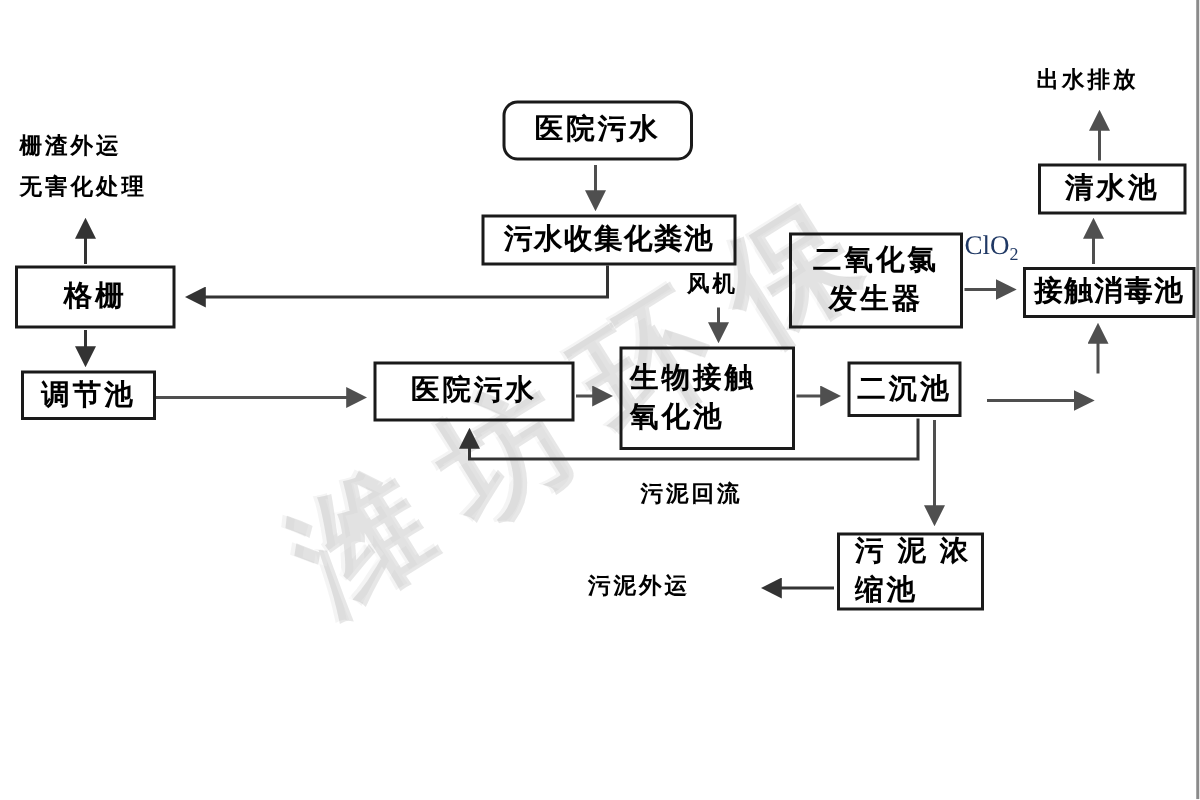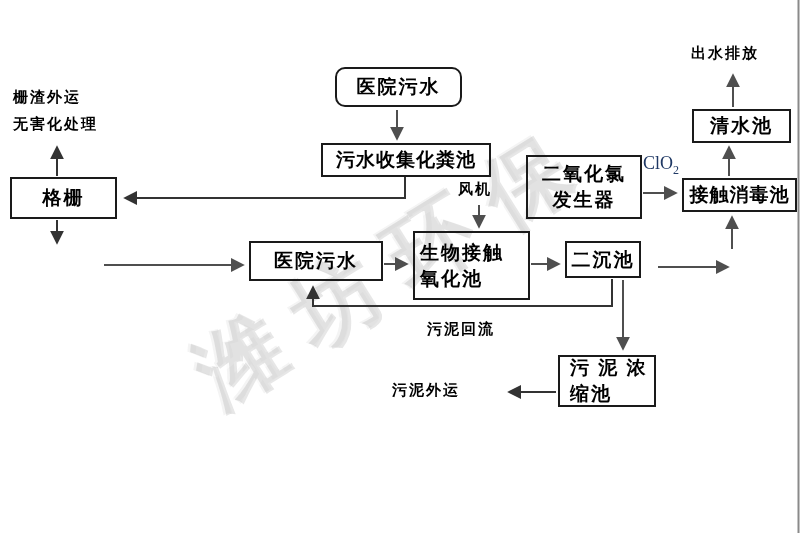--- a/index.html
+++ b/index.html
@@ -87,20 +87,23 @@
   </div>
 
   <div class="node" style="left:321px;top:143px;width:170px;height:34px;letter-spacing:1px;">
     <span>污水收集化粪池</span>
   </div>
 
   <div class="node" style="left:10px;top:177px;width:107px;height:42px;">
     <span>格栅</span>
   </div>
 
+  <div class="node" style="left:14px;top:247px;width:90px;height:33px;">
+    <span>调节池</span>
+  </div>
 
   <div class="node" style="left:249px;top:241px;width:134px;height:40px;">
     <span>医院污水</span>
   </div>
 
   <div class="node align-left" style="left:413px;top:231px;width:117px;height:69px;">
     <span>生物接触</span>
     <span>氧化池</span>
   </div>
 

